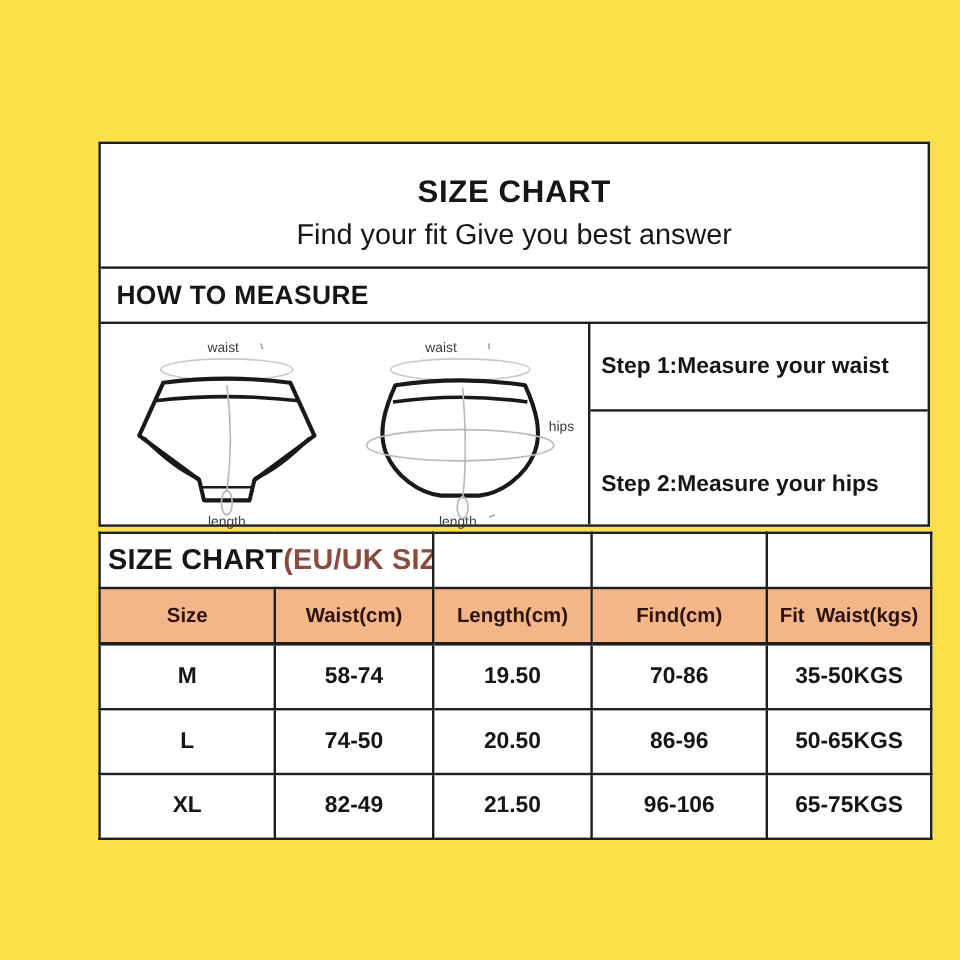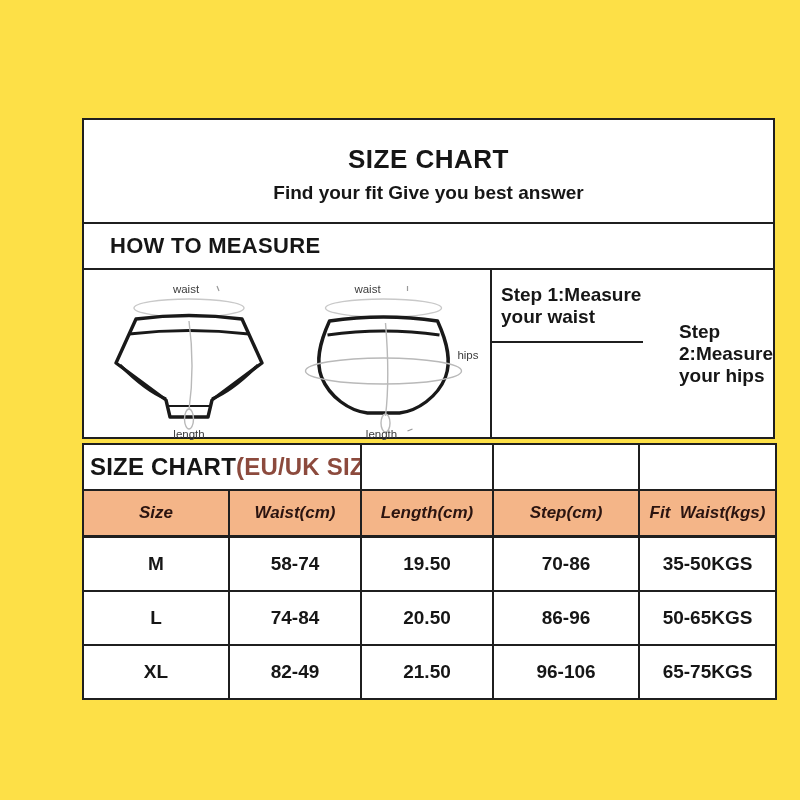--- a/index.html
+++ b/index.html
@@ -6,27 +6,27 @@
   .canvas{
     position:relative;width:800px;height:800px;background:#fde047;
     font-family:"Liberation Sans",sans-serif;color:#161616;overflow:hidden;
   }
   .sheet{position:absolute;left:82px;top:118px;width:693px;}
 
   
   .top-box{border:2px solid #1f1f1f;background:#fff;}
   .title-block{height:102px;text-align:center;padding-top:24px;box-sizing:border-box;}
   .main-title{font-size:26px;font-weight:700;letter-spacing:.5px;}
-  .sub-title{font-size:19px;font-weight:700;margin-top:7px;}
+  .sub-title{font-size:24px;font-weight:400;margin-top:7px;}
   .how-row{border-top:2px solid #1f1f1f;height:44px;display:flex;align-items:center;
-    padding-left:26px;font-size:22px;font-weight:700;letter-spacing:.3px;}
+    padding-left:13px;font-size:22px;font-weight:700;letter-spacing:.3px;}
   .measure{border-top:2px solid #1f1f1f;display:flex;height:167px;}
   .diagrams{width:408px;border-right:2px solid #1f1f1f;box-sizing:border-box;
     display:flex;justify-content:center;align-items:center;gap:6px;padding-top:12px;}
-  .steps{flex:1;display:flex;flex-direction:row;gap:27px;}
+  .steps{flex:1;display:flex;flex-direction:column;gap:27px;}
   .step{display:flex;align-items:center;padding-left:9px;font-size:19px;font-weight:700;}
   .step-1{height:73px;border-bottom:2px solid #1f1f1f;box-sizing:border-box;}
   .step-2{flex:1;}
 
   
   .gray{fill:none;stroke:#c9c9c9;stroke-width:1.4;}
   .grayline{fill:none;stroke:#b9b9b9;stroke-width:1.4;}
   .garment{fill:#fff;stroke:#191919;stroke-width:3.4;stroke-linejoin:round;}
   .seam{fill:none;stroke:#191919;stroke-width:3;}
   .seam2{fill:none;stroke:#191919;stroke-width:2;}
@@ -34,21 +34,21 @@
   .tickmark{stroke:#9a9a9a;stroke-width:1.2;}
 
   
   .size-table{border-collapse:collapse;table-layout:fixed;width:693px;margin-top:4px;background:#fff;}
   .size-table td{border:2px solid #1f1f1f;text-align:center;vertical-align:middle;
     font-weight:700;overflow:hidden;}
   .trow td{height:42px;}
   .trow .ttl{ text-align:left;padding-left:6px;font-size:24px;letter-spacing:.2px;white-space:nowrap;}
   .accent{color:#8c4a3d;}
   .hrow td{height:42px;background:#f4b588;font-size:17px;color:#2b1410;
-    border-bottom-width:3px;white-space:pre;font-style:italic;}
+    border-bottom-width:3px;white-space:pre;}
   .drow td{height:50px;font-size:19px;}
 </style>
 </head>
 <body>
 
 <div class="canvas">
   <div class="sheet">
 
     <div class="top-box">
       <div class="title-block">
@@ -110,33 +110,33 @@
           <tr class="trow">
         <td colspan="2" class="ttl"><span>SIZE CHART</span><span class="accent">(EU/UK SIZE)</span></td>
         <td></td>
         <td></td>
         <td></td>
       </tr>
       <tr class="hrow">
         <td>Size</td>
         <td>Waist(cm)</td>
         <td>Length(cm)</td>
-        <td>Step(cm)</td>
+        <td>Find(cm)</td>
         <td>Fit  Waist(kgs)</td>
       </tr>
       <tr class="drow">
         <td>M</td>
         <td>58-74</td>
         <td>19.50</td>
         <td>70-86</td>
         <td>35-50KGS</td>
       </tr>
       <tr class="drow">
         <td>L</td>
-        <td>74-84</td>
+        <td>74-50</td>
         <td>20.50</td>
         <td>86-96</td>
         <td>50-65KGS</td>
       </tr>
       <tr class="drow">
         <td>XL</td>
         <td>82-49</td>
         <td>21.50</td>
         <td>96-106</td>
         <td>65-75KGS</td>

